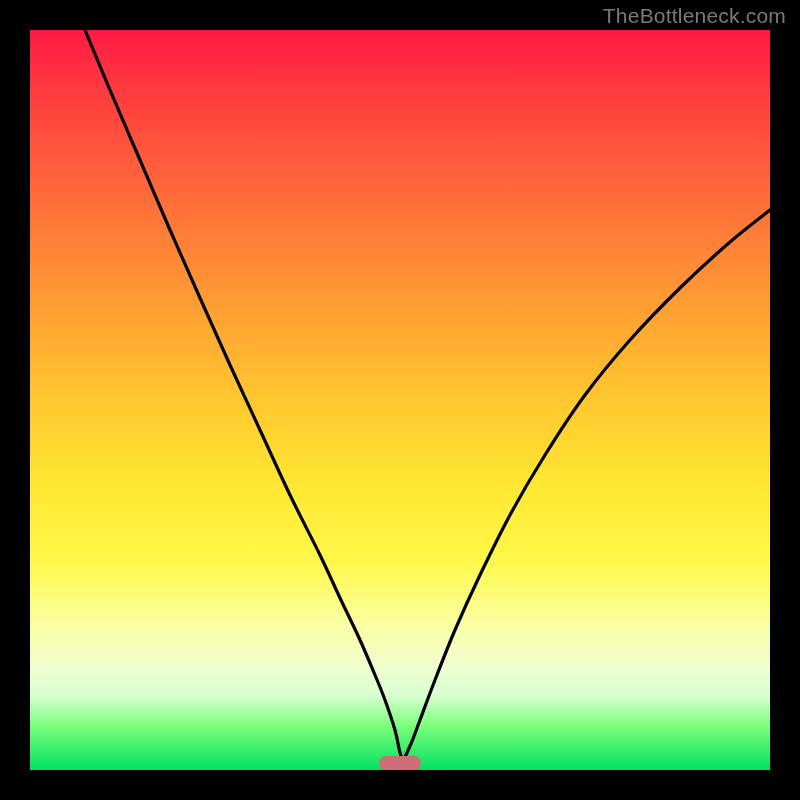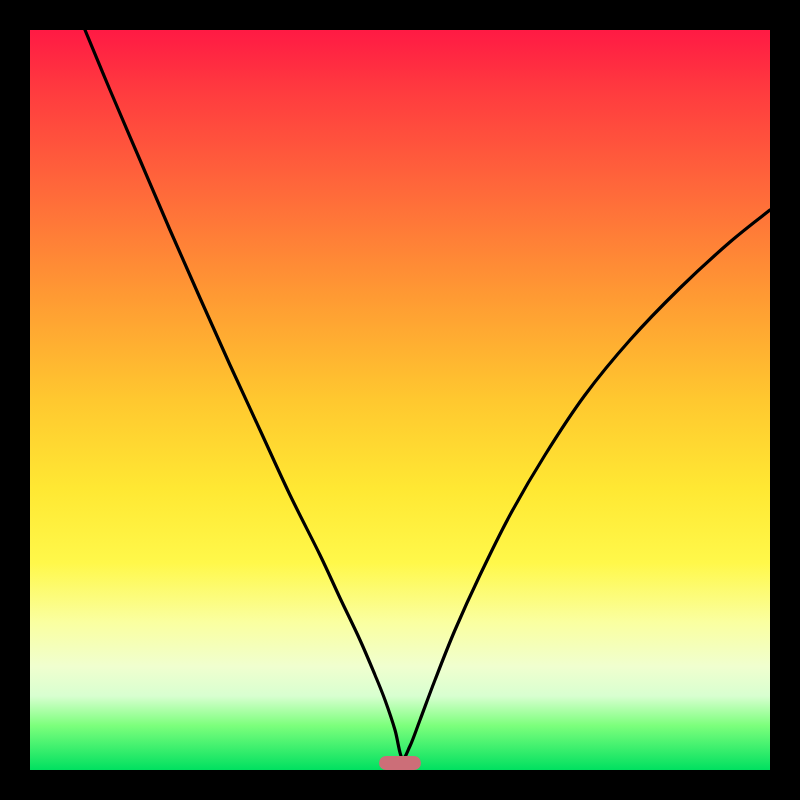--- a/index.html
+++ b/index.html
@@ -63,20 +63,21 @@
     width: 42px;
     height: 14px;
     background: #cc6e78;
     border-radius: 7px;
   }
 </style>
 </head>
 <body>
 
 <div class="outer">
+  <div class="watermark">TheBottleneck.com</div>
 
   <div class="plot">
 
     <svg class="curve" viewBox="0 0 740 740" preserveAspectRatio="none">
       <path id="curve-path" fill="none" stroke="#000000" stroke-width="3.2" stroke-linecap="round" d="M 55 0 C 59.17 10.00, 70.83 38.33, 80 60 C 89.17 81.67, 100.00 106.67, 110 130 C 120.00 153.33, 130.00 177.00, 140 200 C 150.00 223.00, 160.00 245.50, 170 268 C 180.00 290.50, 190.00 313.00, 200 335 C 210.00 357.00, 220.00 378.33, 230 400 C 240.00 421.67, 250.00 444.17, 260 465 C 270.00 485.83, 281.67 507.83, 290 525 C 298.33 542.17, 303.33 553.83, 310 568 C 316.67 582.17, 324.17 597.17, 330 610 C 335.83 622.83, 340.83 635.00, 345 645 C 349.17 655.00, 351.67 660.83, 355 670 C 358.33 679.17, 362.17 690.33, 365 700 C 367.83 709.67, 369.50 725.33, 372 728 C 374.50 730.67, 377.00 722.33, 380 716 C 383.00 709.67, 385.83 701.00, 390 690 C 394.17 679.00, 399.17 665.00, 405 650 C 410.83 635.00, 417.50 617.50, 425 600 C 432.50 582.50, 440.83 564.17, 450 545 C 459.17 525.83, 469.17 505.00, 480 485 C 490.83 465.00, 502.50 445.00, 515 425 C 527.50 405.00, 540.83 384.17, 555 365 C 569.17 345.83, 584.17 327.83, 600 310 C 615.83 292.17, 633.33 274.33, 650 258 C 666.67 241.67, 685.00 225.00, 700 212 C 715.00 199.00, 733.33 185.33, 740 180"></path>
     </svg>
 
     <div id="marker" class="marker" style="left: 349px; bottom: 0px; width: 42px; height: 14px; background: rgb(204, 110, 120);"></div>
   </div>
 </div>

